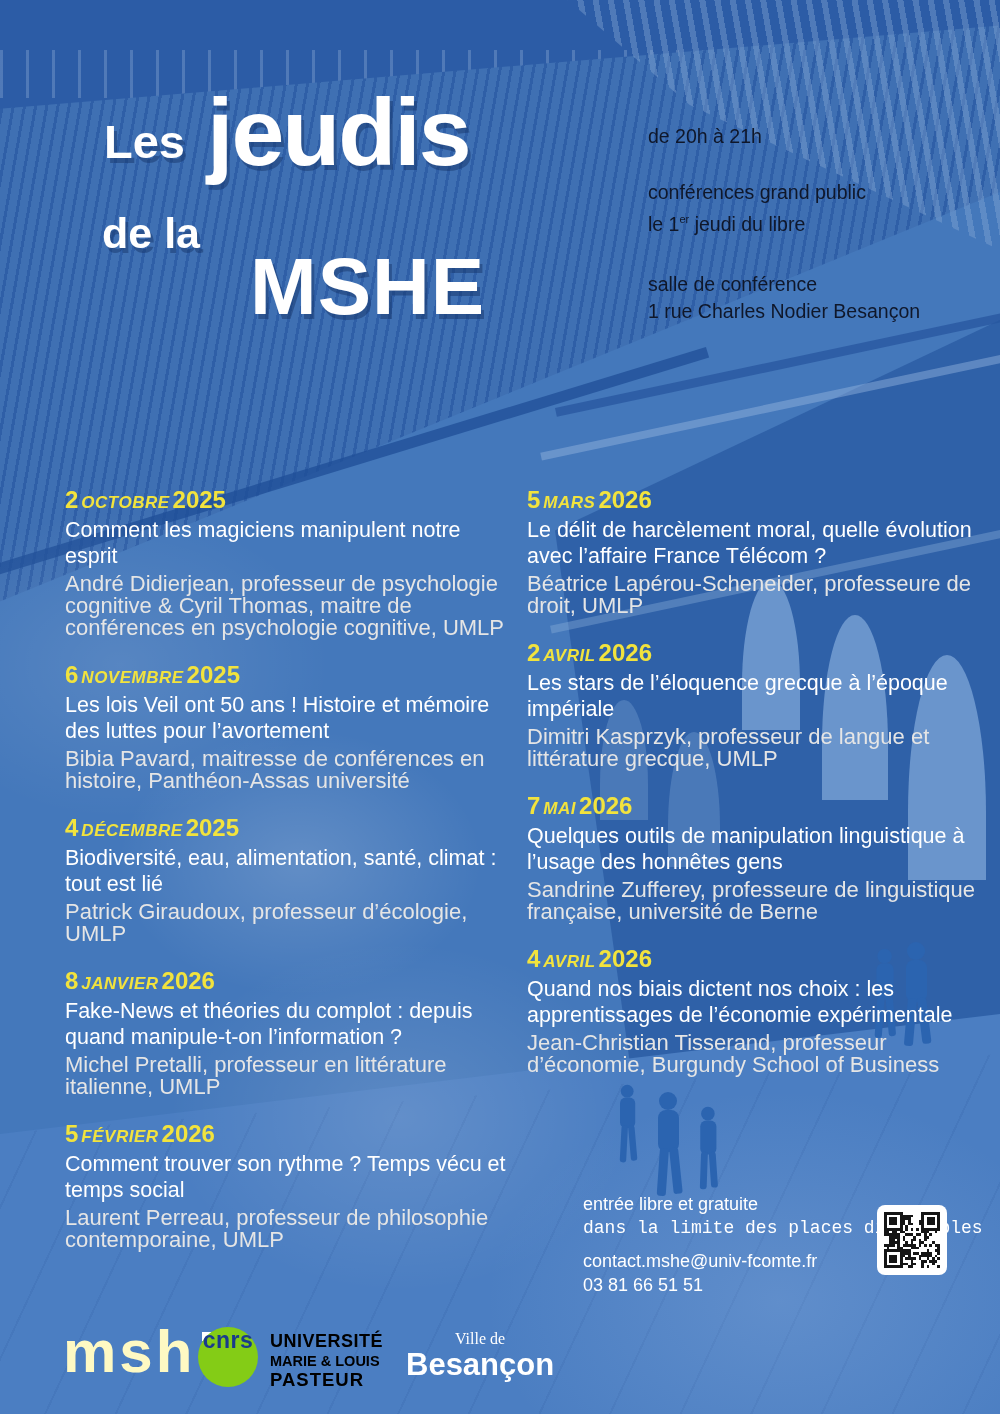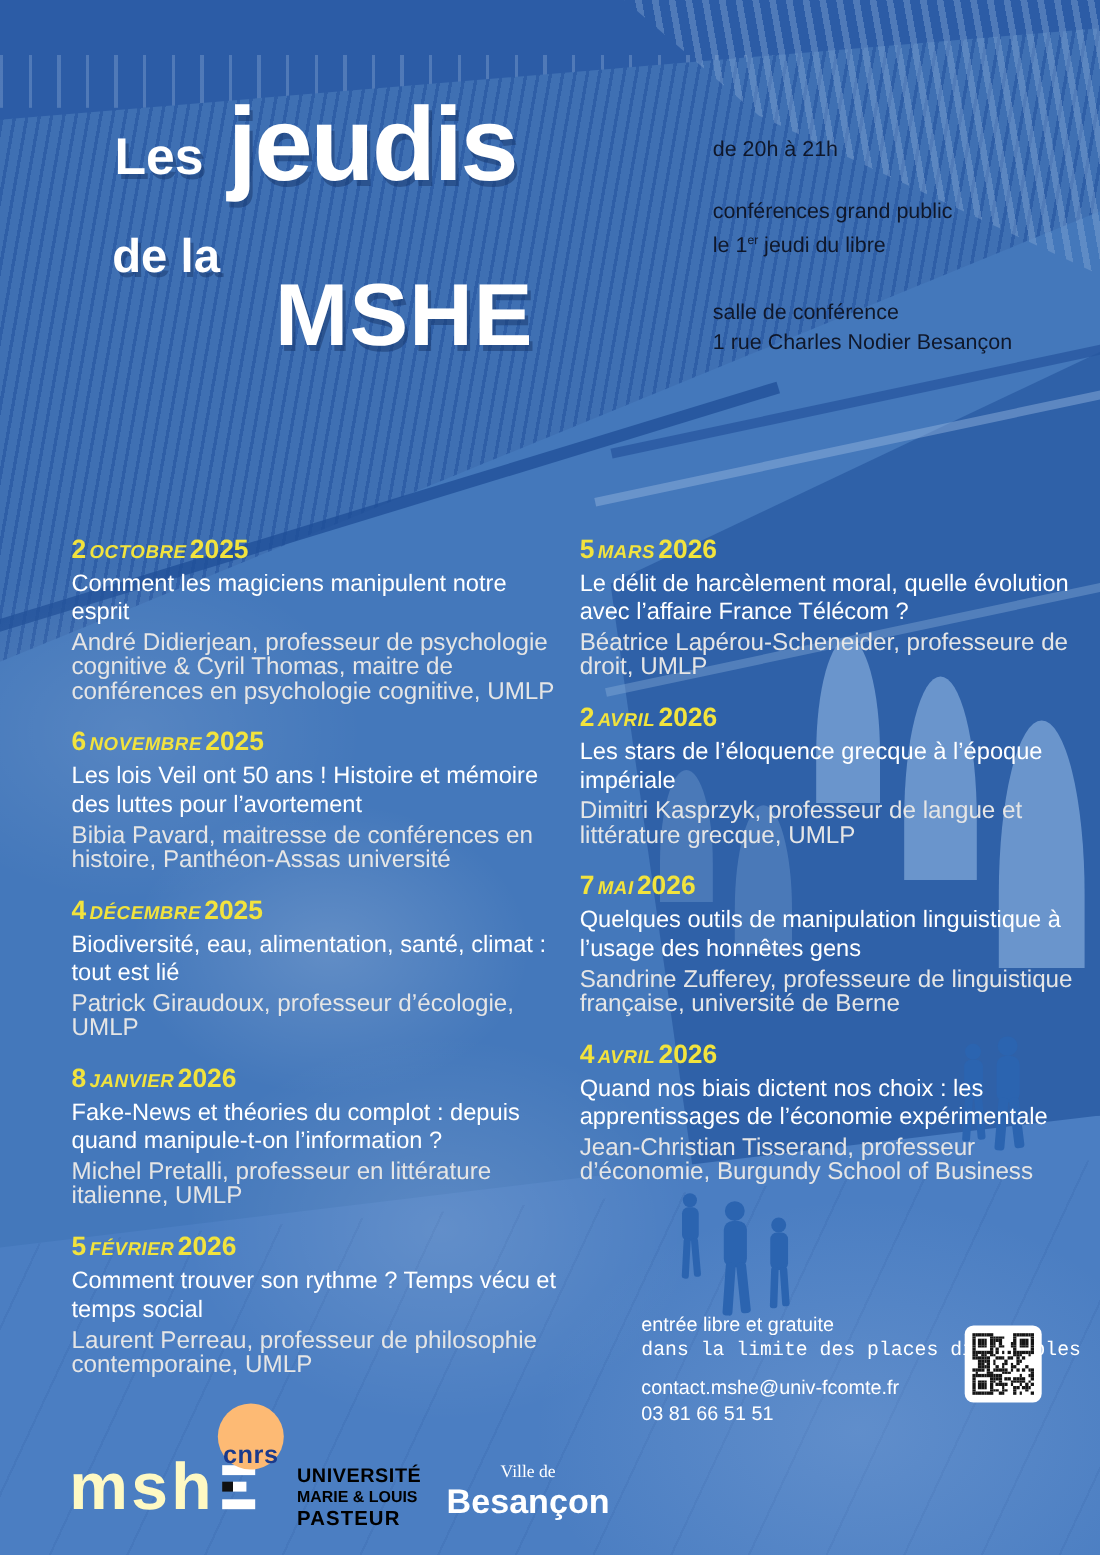--- a/index.html
+++ b/index.html
@@ -85,22 +85,22 @@
   #qr i.q{background:#151515;}
 
   
   .logo-mshe{position:absolute;left:63px;top:1322px;font-size:60px;font-weight:700;
     letter-spacing:3px;line-height:1;color:#fef9c3;}
   .mshe-e{display:inline-block;width:30px;height:40px;position:relative;margin-left:7px;}
   .mshe-e i{position:absolute;left:0;height:9px;background:#fff;}
   .mshe-e .bt{top:0;width:100%;}
   .mshe-e .bm{top:15px;width:72%;background:linear-gradient(90deg,#101010 0 46%,#fff 46%);}
   .mshe-e .bb{bottom:0;width:100%;}
-  .logo-cnrs{position:absolute;left:198px;top:1276px;width:60px;height:60px;border-radius:50%;
-    background:#fdba74;display:flex;align-items:flex-end;justify-content:center;}
+  .logo-cnrs{position:absolute;left:198px;top:1327px;width:60px;height:60px;border-radius:50%;
+    background:#84cc16;display:flex;align-items:flex-start;justify-content:center;}
   .logo-cnrs span{color:#1A3A8C;font-weight:700;font-size:23px;letter-spacing:.5px;}
   .logo-univ{position:absolute;left:270px;top:1331px;width:110px;line-height:1.12;color:#000000;}
   .lu1{font-size:18px;font-weight:700;letter-spacing:.5px;text-align:center;}
   .lu2{font-size:14.5px;font-weight:700;text-align:left;margin-top:2px;}
   .lu3{font-size:18.5px;font-weight:700;text-align:left;margin-top:1px;letter-spacing:1px;}
   .logo-city{position:absolute;left:406px;top:1330px;text-align:center;color:#fff;line-height:1.1;}
   .lc1{font-size:16px;font-family:Liberation Serif, serif;}
   .lc2{font-size:31px;font-weight:700;}
 </style>
 </head>

